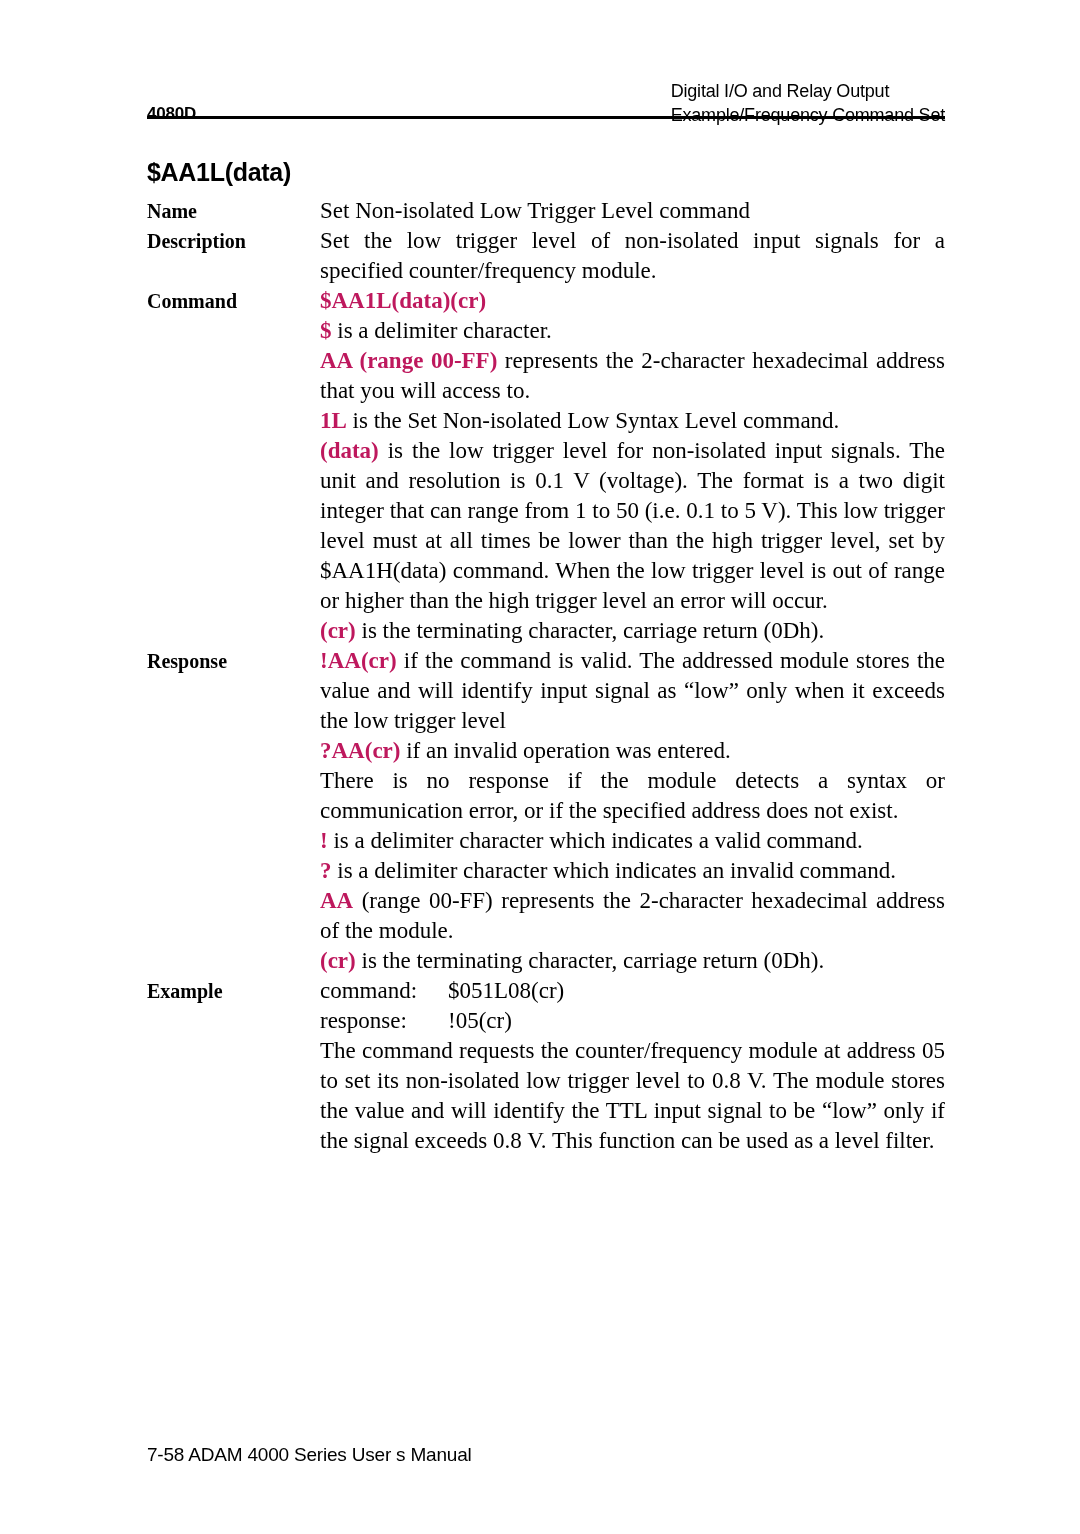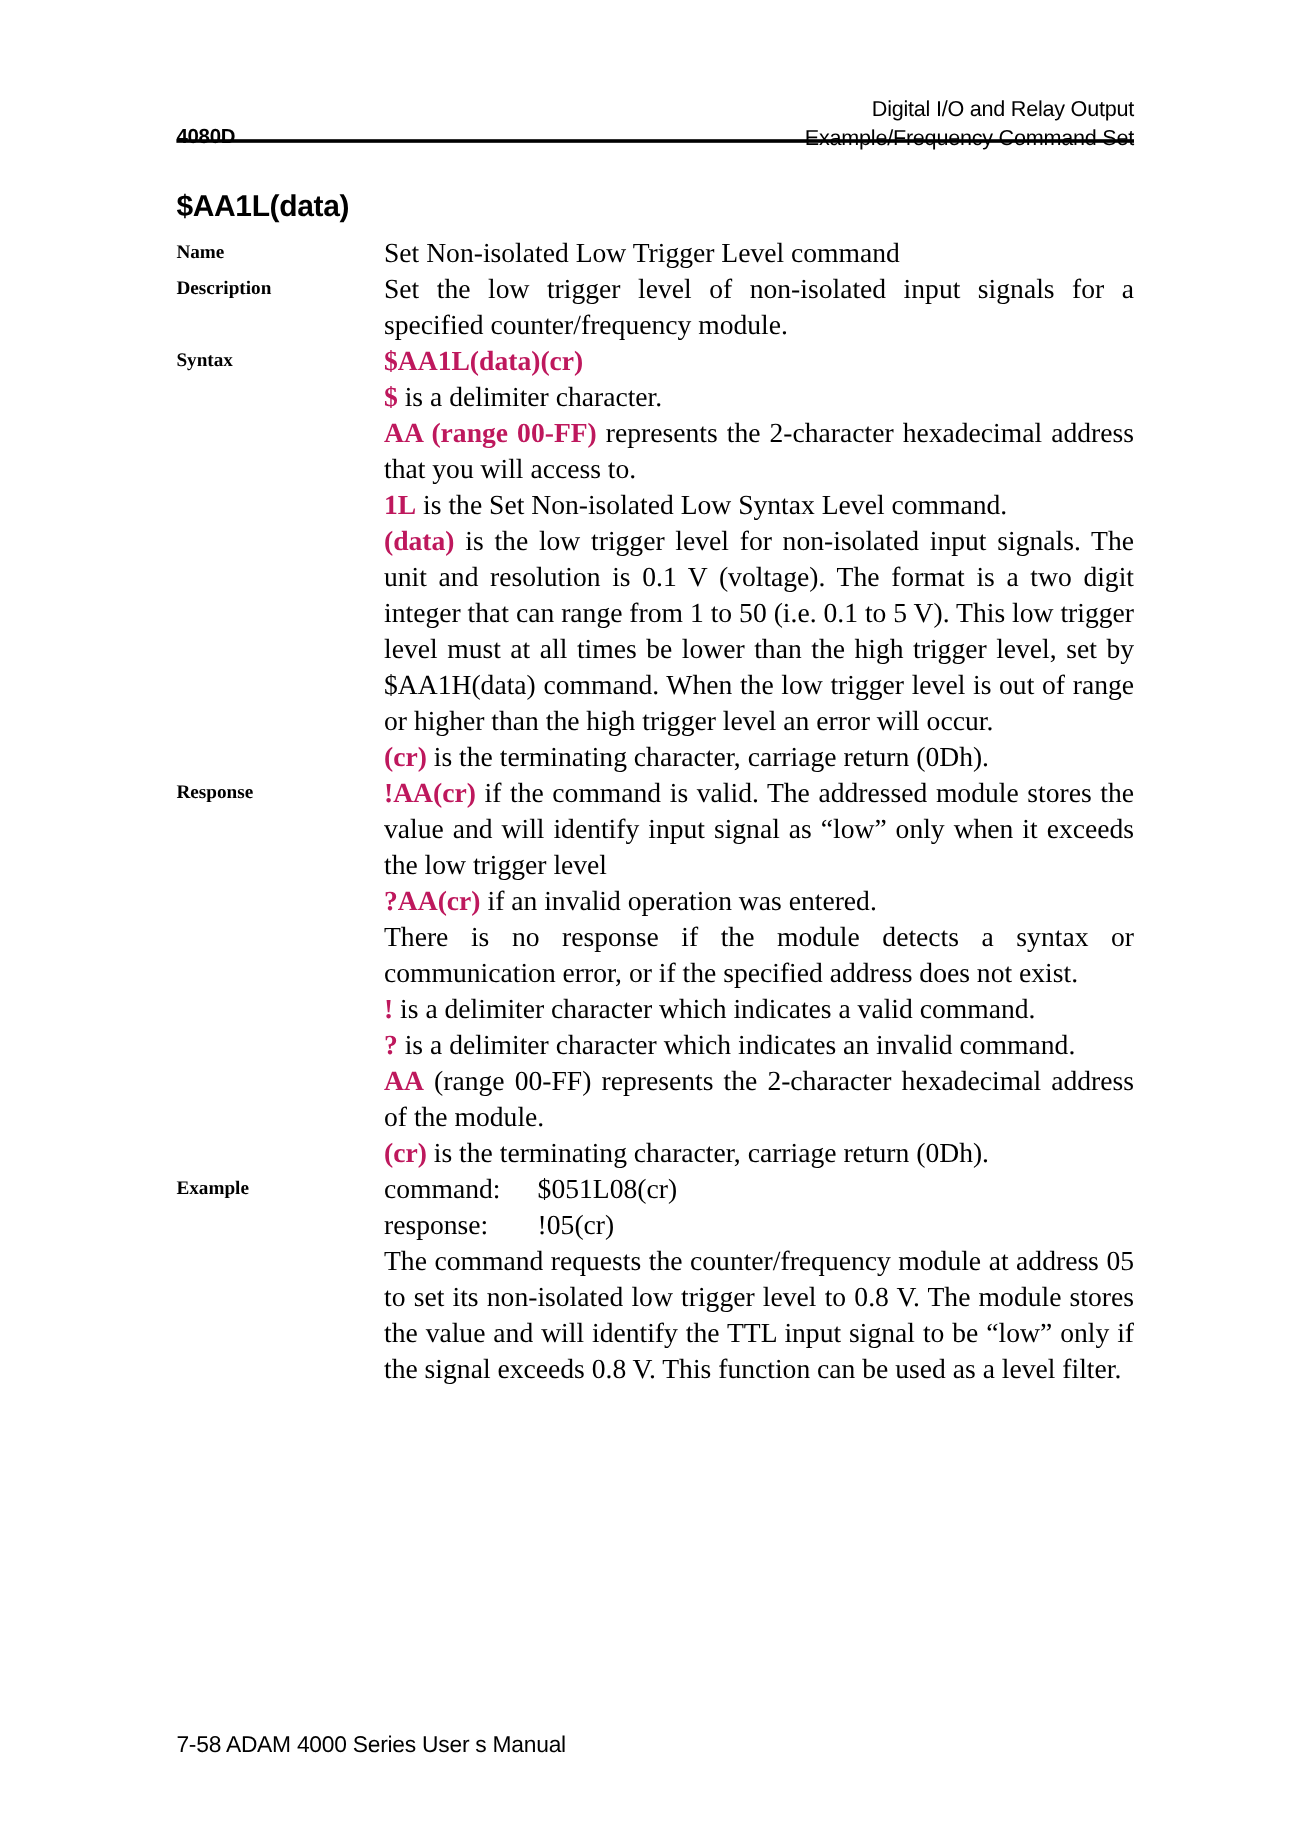--- a/index.html
+++ b/index.html
@@ -43,21 +43,21 @@
     line-height: 24px;
     letter-spacing: -0.2px;
     padding-bottom: 1px;
     margin-top: 40px;
   }
   .header-right {
     font-family: "Liberation Sans", "DejaVu Sans", sans-serif;
     font-weight: normal;
     font-size: 18px;
     line-height: 24px;
-    text-align: right;
+    text-align: left;
     letter-spacing: -0.2px;
   }
   .header-rule {
     position: absolute;
     left: 147px;
     top: 116px;
     width: 798px;
     height: 3px;
     background: #000000;
   }
@@ -81,21 +81,21 @@
     top: 196px;
     width: 798px;
   }
   .row {
     display: flex;
     align-items: flex-start;
   }
   .row-label {
     flex: 0 0 173px;
     font-weight: bold;
-    font-size: 16px;
+    font-size: 20px;
     line-height: 30px;
     white-space: nowrap;
   }
   .row-body {
     flex: 1 1 auto;
     width: 625px;
     font-size: 23px;
     line-height: 30px;
   }
 
@@ -168,21 +168,21 @@
     </div>
 
     <div class="row">
       <div class="row-label">Description</div>
       <div class="row-body">
         <p class="para">Set the low trigger level of non-isolated input signals for a specified counter/frequency module.</p>
       </div>
     </div>
 
     <div class="row">
-      <div class="row-label">Syntax</div>
+      <div class="row-label">Command</div>
       <div class="row-body">
 
         <p class="para nojust">
           <span class="tok">$AA1L(data)(cr)</span>
         </p>
 
         <p class="para nojust">
           <span class="tok">$</span><span> is a delimiter character.</span>
         </p>
 

